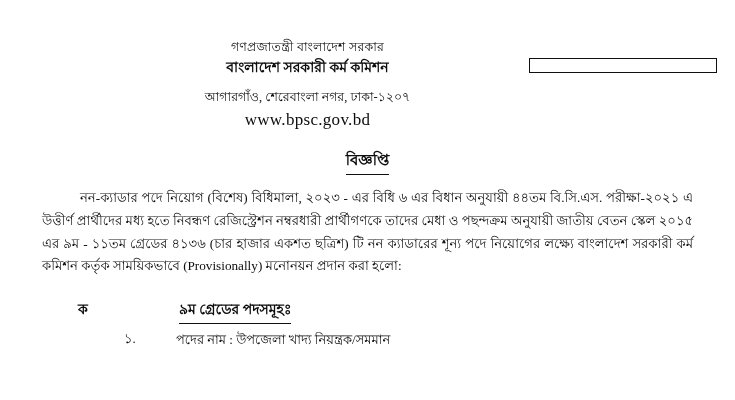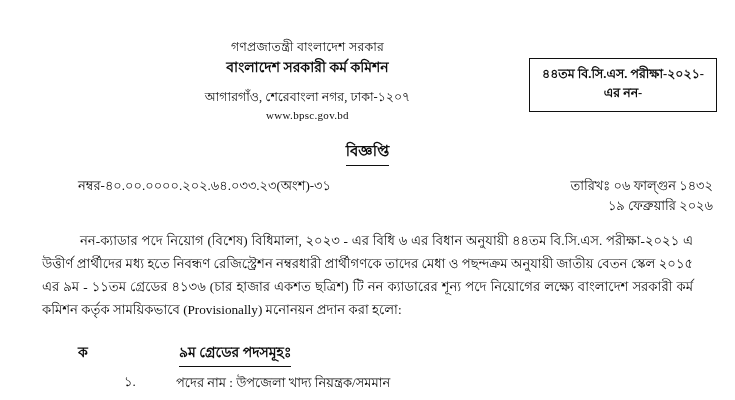--- a/index.html
+++ b/index.html
@@ -43,21 +43,21 @@
     margin: 0 0 10px 0;
     padding-right: 120px;
   }
   .address-line {
     font-size: 12.5px;
     line-height: 1.45;
     margin: 0 0 1px 0;
     padding-right: 120px;
   }
   .website-line {
-    font-size: 11px;
+    font-size: 17px;
     line-height: 1.45;
     margin: 0;
     padding-right: 120px;
     letter-spacing: .3px;
   }
 
   
   .exam-box {
     position: absolute;
     top: 58px;
@@ -183,35 +183,26 @@
 <div class="page">
 
   <div class="header-wrap">
     <p class="gov-line">গণপ্রজাতন্ত্রী বাংলাদেশ সরকার</p>
     <p class="commission-line">বাংলাদেশ সরকারী কর্ম কমিশন</p>
     <p class="address-line">আগারগাঁও, শেরেবাংলা নগর, ঢাকা-১২০৭</p>
     <p class="website-line">www.bpsc.gov.bd</p>
   </div>
 
   <div class="exam-box">
-    <div>৪৪তম বি.সি.এস. পরীক্ষা-২০২১-এর নন-</div>
   </div>
 
   <div class="notice-heading">
     <span class="underline-span">বিজ্ঞপ্তি</span>
   </div>
 
-  <div class="memo-row">
-    <div class="memo-no">নম্বর-৪০.০০.০০০০.২০২.৬৪.০৩৩.২৩(অংশ)-৩১</div>
-    <div class="date-block">
-      <div><span class="d-label">তারিখঃ</span>
-        <span>০৬ ফাল্গুন ১৪৩২</span></div>
-      <span class="d-row2">১৯ ফেব্রুয়ারি ২০২৬</span>
-    </div>
-  </div>
 
   <div class="body-para"><span class="indent"></span><span>নন-ক্যাডার পদে নিয়োগ (বিশেষ) বিধিমালা, ২০২৩ - এর বিধি ৬ এর বিধান অনুযায়ী ৪৪তম বি.সি.এস. পরীক্ষা-২০২১ এ উত্তীর্ণ প্রার্থীদের মধ্য হতে নিবন্ধণ রেজিস্ট্রেশন নম্বরধারী প্রার্থীগণকে তাদের মেধা ও পছন্দক্রম অনুযায়ী জাতীয় বেতন স্কেল ২০১৫ এর ৯ম - ১১তম গ্রেডের ৪১৩৬ (চার হাজার একশত ছত্রিশ) টি নন ক্যাডারের শূন্য পদে নিয়োগের লক্ষ্যে বাংলাদেশ সরকারী কর্ম কমিশন কর্তৃক সাময়িকভাবে (Provisionally) মনোনয়ন প্রদান করা হলো:</span></div>
 
   <div class="section-row">
     <span class="section-letter">ক</span>
     <span class="section-title">৯ম গ্রেডের পদসমূহঃ</span>
   </div>
 
   <div class="item clipped">
     <span class="item-num">১.</span>

